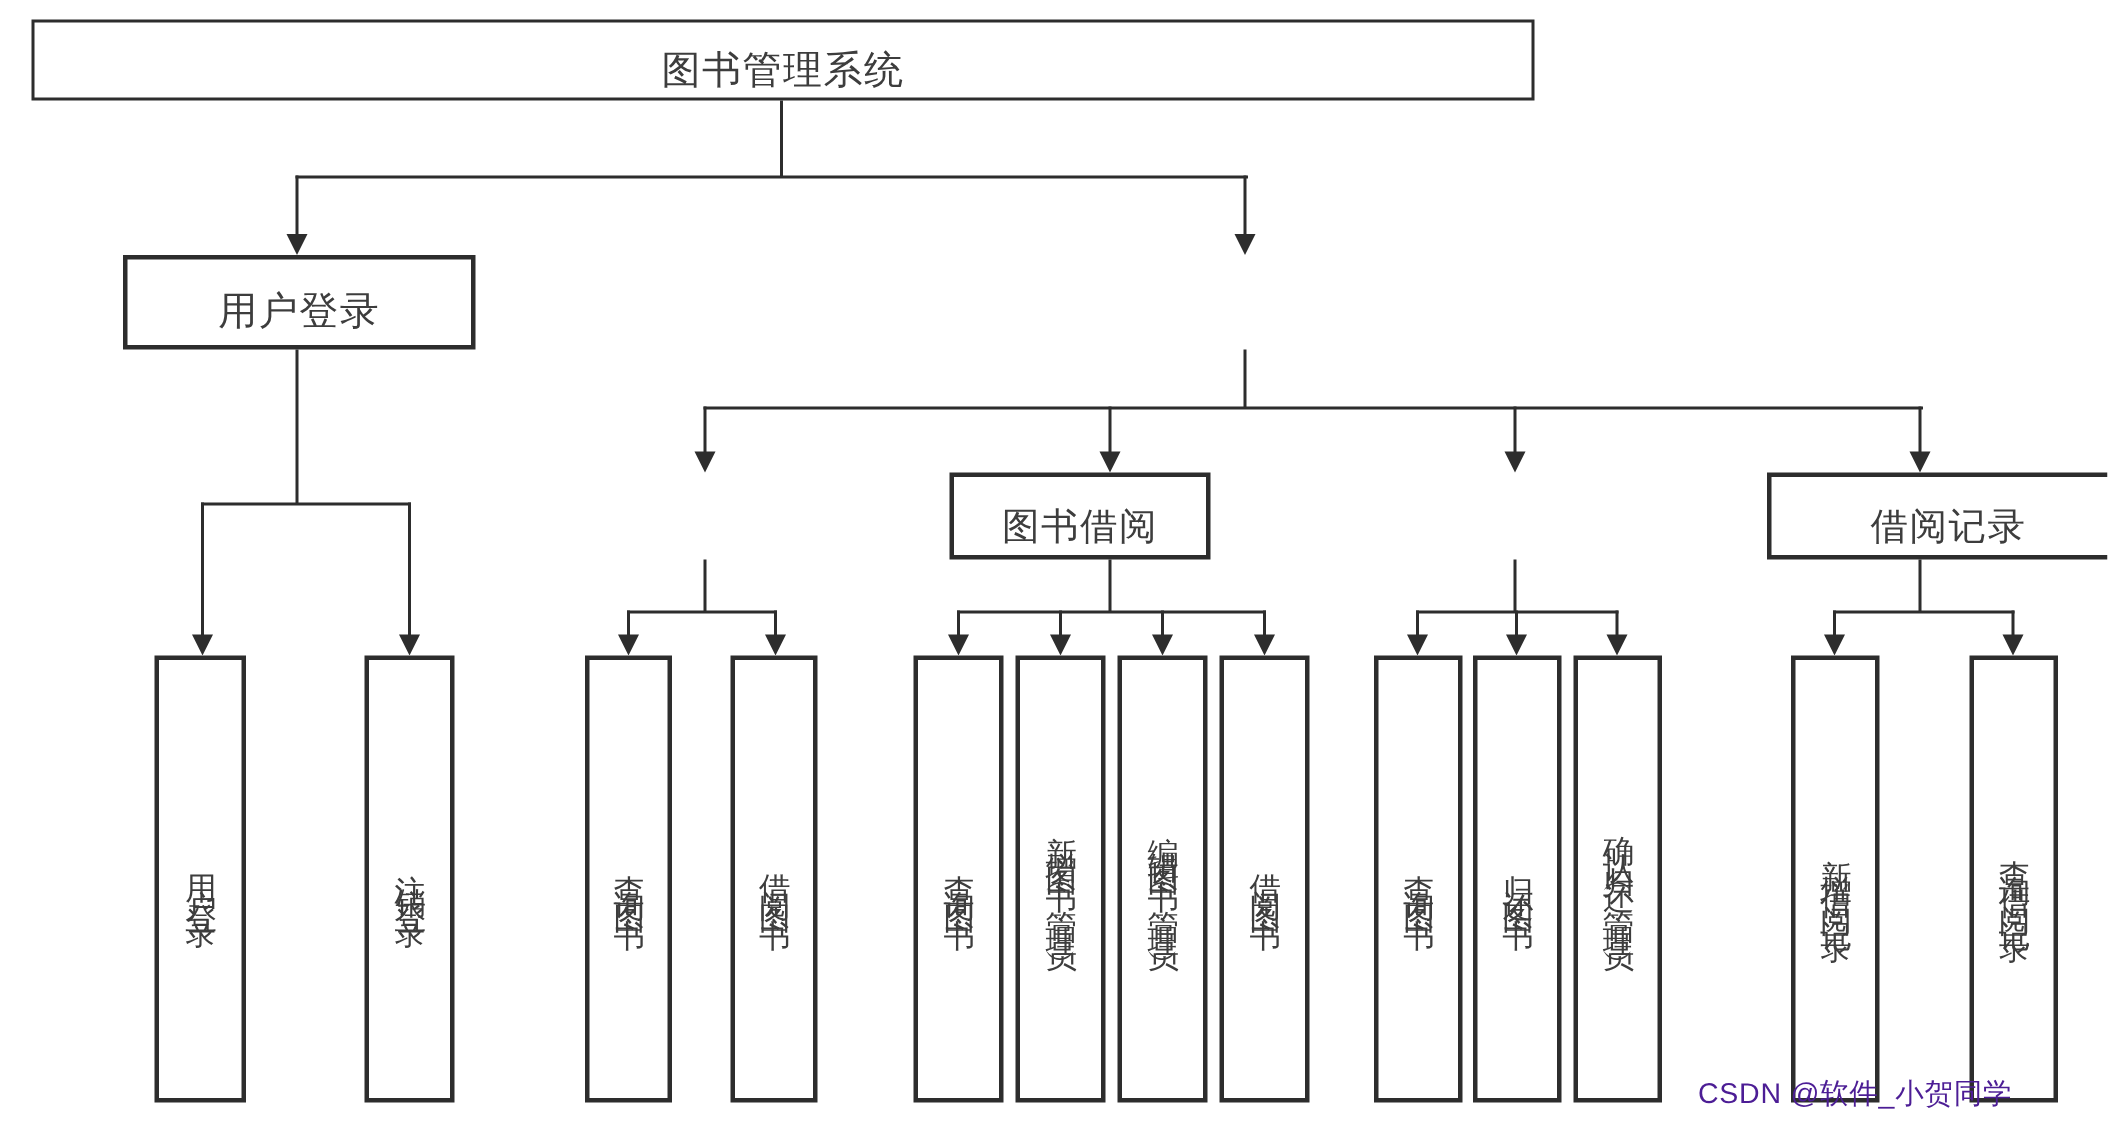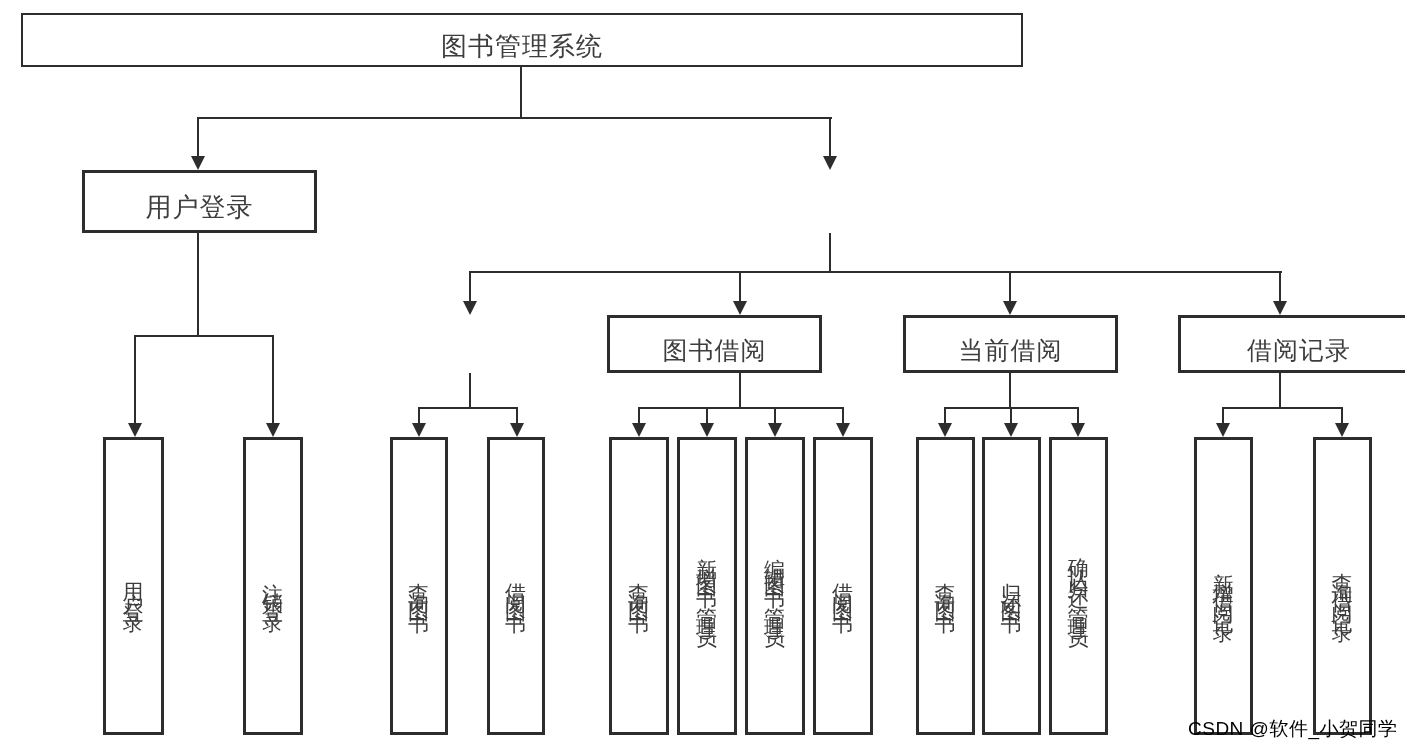--- a/index.html
+++ b/index.html
@@ -24,21 +24,21 @@
   }
   .hline,.vline{position:absolute;background:#2d2d2d;}
   .hline{height:2px;}
   .vline{width:2px;}
   .ahead{
     position:absolute;width:0;height:0;
     border-left:7px solid transparent;border-right:7px solid transparent;
     border-top:14px solid #2d2d2d;
   }
   .watermark{
-    position:absolute;left:1188px;top:716px;font-size:19px;color:#000000;
+    position:absolute;left:1132px;top:716px;font-size:19px;color:#4c1d95;
     white-space:nowrap;letter-spacing:0.5px;
   }
 </style>
 </head>
 <body>
 
 <div class="canvas">
 
   <div class="box thin" style="left:21px;top:13px;width:1002px;height:54px">
     <span class="lbl big">图书管理系统</span>
@@ -66,25 +66,22 @@
   <div class="hline" style="left:469px;top:271px;width:813px"></div>
   <div class="vline" style="left:469px;top:271px;height:32px"></div>
   <div class="ahead" style="left:463px;top:301px"></div>
   <div class="vline" style="left:739px;top:271px;height:32px"></div>
   <div class="ahead" style="left:733px;top:301px"></div>
   <div class="vline" style="left:1009px;top:271px;height:32px"></div>
   <div class="ahead" style="left:1003px;top:301px"></div>
   <div class="vline" style="left:1279px;top:271px;height:32px"></div>
   <div class="ahead" style="left:1273px;top:301px"></div>
 
-  <div class="box" style="left:607px;top:315px;width:215px;height:58px">
+  <div class="box" style="left:633px;top:315px;width:174px;height:58px">
     <span class="lbl">图书借阅</span>
-  </div>
-  <div class="box" style="left:903px;top:315px;width:215px;height:58px">
-    <span class="lbl">当前借阅</span>
   </div>
   <div class="box" style="left:1178px;top:315px;width:242px;height:58px">
     <span class="lbl">借阅记录</span>
   </div>
 
   <div class="vline" style="left:469px;top:373px;height:35px"></div>
   <div class="hline" style="left:418px;top:407px;width:100px"></div>
   <div class="vline" style="left:418px;top:407px;height:18px"></div>
   <div class="ahead" style="left:412px;top:423px"></div>
   <div class="vline" style="left:516px;top:407px;height:18px"></div>

